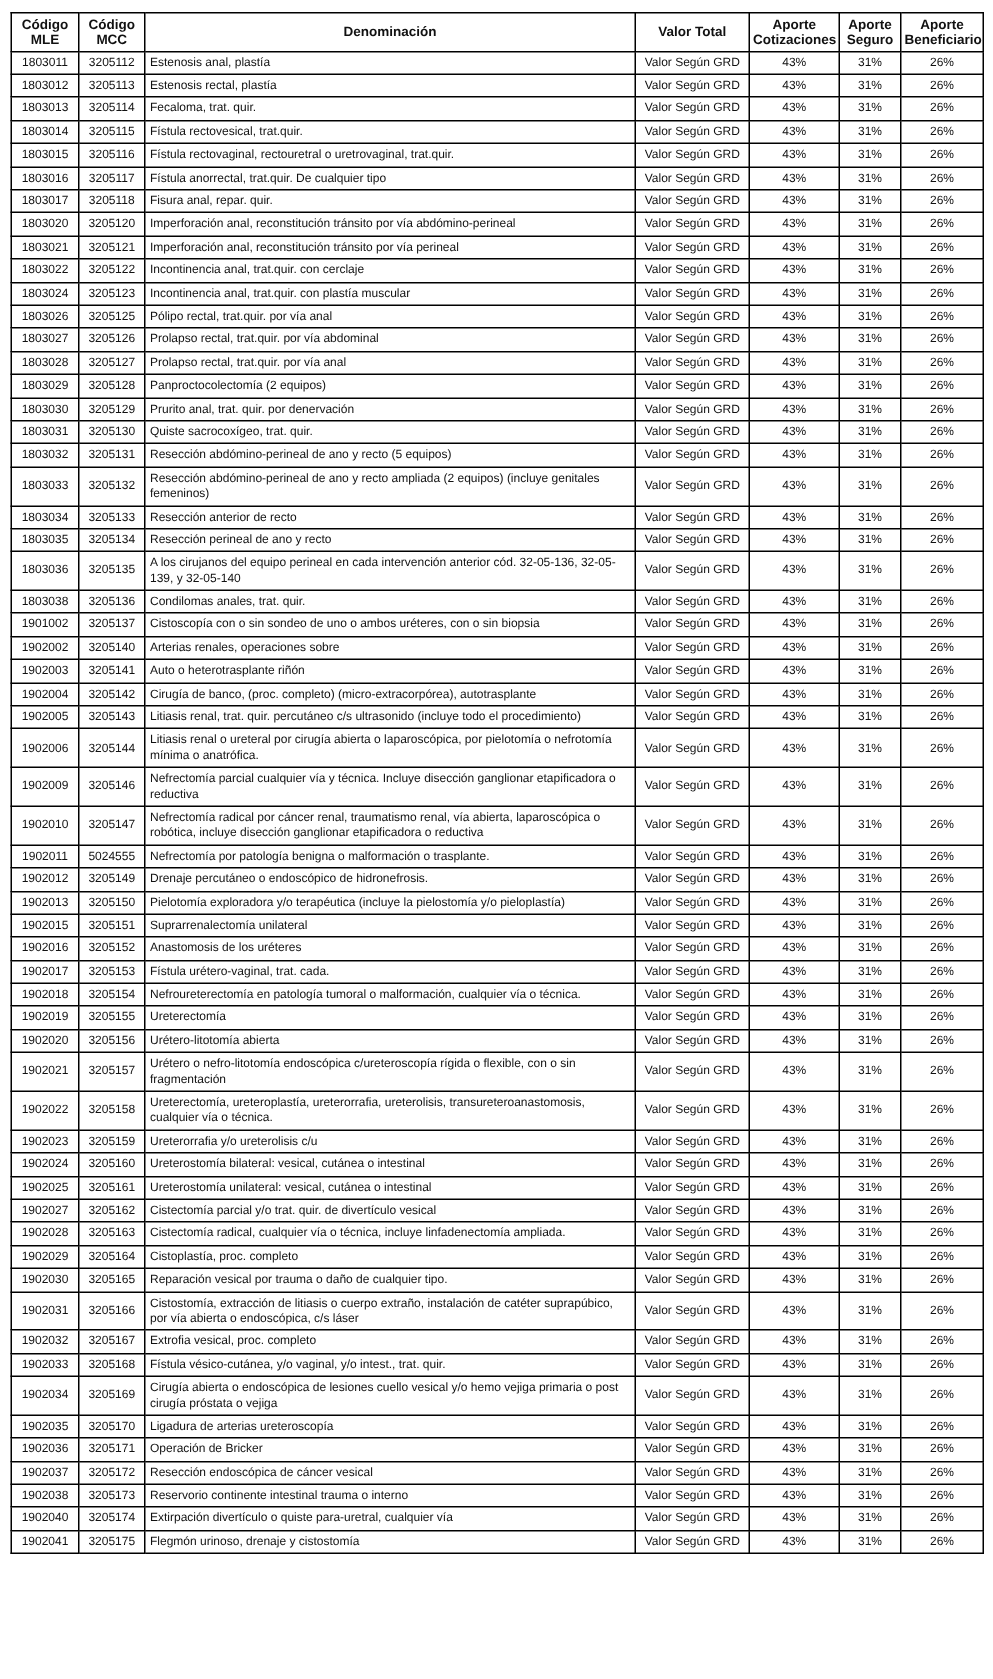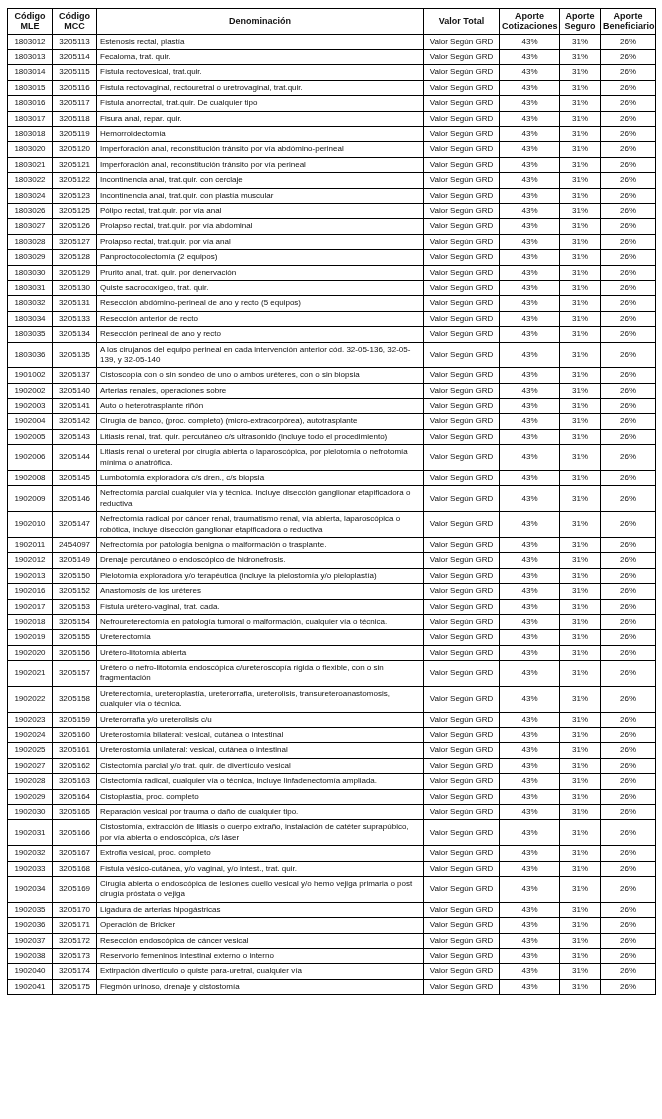--- a/index.html
+++ b/index.html
@@ -61,20 +61,29 @@
         <th>Código MCC</th>
         <th>Denominación</th>
         <th>Valor Total</th>
         <th>Aporte Cotizaciones</th>
         <th>Aporte Seguro</th>
         <th>Aporte Beneficiario</th>
       </tr>
     </thead>
     <tbody>
         <tr>
+          <td class="center">1803011</td>
+          <td class="center">3205112</td>
+          <td class="left">Estenosis anal, plastía</td>
+          <td class="center">Valor Según GRD</td>
+          <td class="center">43%</td>
+          <td class="center">31%</td>
+          <td class="center">26%</td>
+        </tr>
+        <tr>
           <td class="center">1803012</td>
           <td class="center">3205113</td>
           <td class="left">Estenosis rectal, plastía</td>
           <td class="center">Valor Según GRD</td>
           <td class="center">43%</td>
           <td class="center">31%</td>
           <td class="center">26%</td>
         </tr>
         <tr>
           <td class="center">1803013</td>
@@ -115,29 +124,20 @@
         <tr>
           <td class="center">1803017</td>
           <td class="center">3205118</td>
           <td class="left">Fisura anal, repar. quir.</td>
           <td class="center">Valor Según GRD</td>
           <td class="center">43%</td>
           <td class="center">31%</td>
           <td class="center">26%</td>
         </tr>
         <tr>
-          <td class="center">1803018</td>
-          <td class="center">3205119</td>
-          <td class="left">Hemorroidectomía</td>
-          <td class="center">Valor Según GRD</td>
-          <td class="center">43%</td>
-          <td class="center">31%</td>
-          <td class="center">26%</td>
-        </tr>
-        <tr>
           <td class="center">1803020</td>
           <td class="center">3205120</td>
           <td class="left">Imperforación anal, reconstitución tránsito por vía abdómino-perineal</td>
           <td class="center">Valor Según GRD</td>
           <td class="center">43%</td>
           <td class="center">31%</td>
           <td class="center">26%</td>
         </tr>
         <tr>
           <td class="center">1803021</td>
@@ -223,20 +223,29 @@
         <tr>
           <td class="center">1803032</td>
           <td class="center">3205131</td>
           <td class="left">Resección abdómino-perineal de ano y recto (5 equipos)</td>
           <td class="center">Valor Según GRD</td>
           <td class="center">43%</td>
           <td class="center">31%</td>
           <td class="center">26%</td>
         </tr>
         <tr>
+          <td class="center">1803033</td>
+          <td class="center">3205132</td>
+          <td class="left">Resección abdómino-perineal de ano y recto ampliada (2 equipos) (incluye genitales femeninos)</td>
+          <td class="center">Valor Según GRD</td>
+          <td class="center">43%</td>
+          <td class="center">31%</td>
+          <td class="center">26%</td>
+        </tr>
+        <tr>
           <td class="center">1803034</td>
           <td class="center">3205133</td>
           <td class="left">Resección anterior de recto</td>
           <td class="center">Valor Según GRD</td>
           <td class="center">43%</td>
           <td class="center">31%</td>
           <td class="center">26%</td>
         </tr>
         <tr>
           <td class="center">1803035</td>
@@ -250,20 +259,29 @@
         <tr>
           <td class="center">1803036</td>
           <td class="center">3205135</td>
           <td class="left">A los cirujanos del equipo perineal en cada intervención anterior cód. 32-05-136, 32-05-139, y 32-05-140</td>
           <td class="center">Valor Según GRD</td>
           <td class="center">43%</td>
           <td class="center">31%</td>
           <td class="center">26%</td>
         </tr>
         <tr>
+          <td class="center">1803038</td>
+          <td class="center">3205136</td>
+          <td class="left">Condilomas anales, trat. quir.</td>
+          <td class="center">Valor Según GRD</td>
+          <td class="center">43%</td>
+          <td class="center">31%</td>
+          <td class="center">26%</td>
+        </tr>
+        <tr>
           <td class="center">1901002</td>
           <td class="center">3205137</td>
           <td class="left">Cistoscopía con o sin sondeo de uno o ambos uréteres, con o sin biopsia</td>
           <td class="center">Valor Según GRD</td>
           <td class="center">43%</td>
           <td class="center">31%</td>
           <td class="center">26%</td>
         </tr>
         <tr>
           <td class="center">1902002</td>
@@ -304,49 +322,40 @@
         <tr>
           <td class="center">1902006</td>
           <td class="center">3205144</td>
           <td class="left">Litiasis renal o ureteral por cirugía abierta o laparoscópica, por pielotomía o nefrotomía mínima o anatrófica.</td>
           <td class="center">Valor Según GRD</td>
           <td class="center">43%</td>
           <td class="center">31%</td>
           <td class="center">26%</td>
         </tr>
         <tr>
-          <td class="center">1902008</td>
-          <td class="center">3205145</td>
-          <td class="left">Lumbotomía exploradora c/s dren., c/s biopsia</td>
-          <td class="center">Valor Según GRD</td>
-          <td class="center">43%</td>
-          <td class="center">31%</td>
-          <td class="center">26%</td>
-        </tr>
-        <tr>
           <td class="center">1902009</td>
           <td class="center">3205146</td>
           <td class="left">Nefrectomía parcial cualquier vía y técnica. Incluye disección ganglionar etapificadora o reductiva</td>
           <td class="center">Valor Según GRD</td>
           <td class="center">43%</td>
           <td class="center">31%</td>
           <td class="center">26%</td>
         </tr>
         <tr>
           <td class="center">1902010</td>
           <td class="center">3205147</td>
           <td class="left">Nefrectomía radical por cáncer renal, traumatismo renal, vía abierta, laparoscópica o robótica, incluye disección ganglionar etapificadora o reductiva</td>
           <td class="center">Valor Según GRD</td>
           <td class="center">43%</td>
           <td class="center">31%</td>
           <td class="center">26%</td>
         </tr>
         <tr>
           <td class="center">1902011</td>
-          <td class="center">2454097</td>
+          <td class="center">5024555</td>
           <td class="left">Nefrectomía por patología benigna o malformación o trasplante.</td>
           <td class="center">Valor Según GRD</td>
           <td class="center">43%</td>
           <td class="center">31%</td>
           <td class="center">26%</td>
         </tr>
         <tr>
           <td class="center">1902012</td>
           <td class="center">3205149</td>
           <td class="left">Drenaje percutáneo o endoscópico de hidronefrosis.</td>
@@ -358,20 +367,29 @@
         <tr>
           <td class="center">1902013</td>
           <td class="center">3205150</td>
           <td class="left">Pielotomía exploradora y/o terapéutica (incluye la pielostomía y/o pieloplastía)</td>
           <td class="center">Valor Según GRD</td>
           <td class="center">43%</td>
           <td class="center">31%</td>
           <td class="center">26%</td>
         </tr>
         <tr>
+          <td class="center">1902015</td>
+          <td class="center">3205151</td>
+          <td class="left">Suprarrenalectomía unilateral</td>
+          <td class="center">Valor Según GRD</td>
+          <td class="center">43%</td>
+          <td class="center">31%</td>
+          <td class="center">26%</td>
+        </tr>
+        <tr>
           <td class="center">1902016</td>
           <td class="center">3205152</td>
           <td class="left">Anastomosis de los uréteres</td>
           <td class="center">Valor Según GRD</td>
           <td class="center">43%</td>
           <td class="center">31%</td>
           <td class="center">26%</td>
         </tr>
         <tr>
           <td class="center">1902017</td>
@@ -522,21 +540,21 @@
           <td class="center">3205169</td>
           <td class="left">Cirugía abierta o endoscópica de lesiones cuello vesical y/o hemo vejiga primaria o post cirugía próstata o vejiga</td>
           <td class="center">Valor Según GRD</td>
           <td class="center">43%</td>
           <td class="center">31%</td>
           <td class="center">26%</td>
         </tr>
         <tr>
           <td class="center">1902035</td>
           <td class="center">3205170</td>
-          <td class="left">Ligadura de arterias hipogástricas</td>
+          <td class="left">Ligadura de arterias ureteroscopía</td>
           <td class="center">Valor Según GRD</td>
           <td class="center">43%</td>
           <td class="center">31%</td>
           <td class="center">26%</td>
         </tr>
         <tr>
           <td class="center">1902036</td>
           <td class="center">3205171</td>
           <td class="left">Operación de Bricker</td>
           <td class="center">Valor Según GRD</td>
@@ -549,21 +567,21 @@
           <td class="center">3205172</td>
           <td class="left">Resección endoscópica de cáncer vesical</td>
           <td class="center">Valor Según GRD</td>
           <td class="center">43%</td>
           <td class="center">31%</td>
           <td class="center">26%</td>
         </tr>
         <tr>
           <td class="center">1902038</td>
           <td class="center">3205173</td>
-          <td class="left">Reservorio femeninos intestinal externo o interno</td>
+          <td class="left">Reservorio continente intestinal trauma o interno</td>
           <td class="center">Valor Según GRD</td>
           <td class="center">43%</td>
           <td class="center">31%</td>
           <td class="center">26%</td>
         </tr>
         <tr>
           <td class="center">1902040</td>
           <td class="center">3205174</td>
           <td class="left">Extirpación divertículo o quiste para-uretral, cualquier vía</td>
           <td class="center">Valor Según GRD</td>

